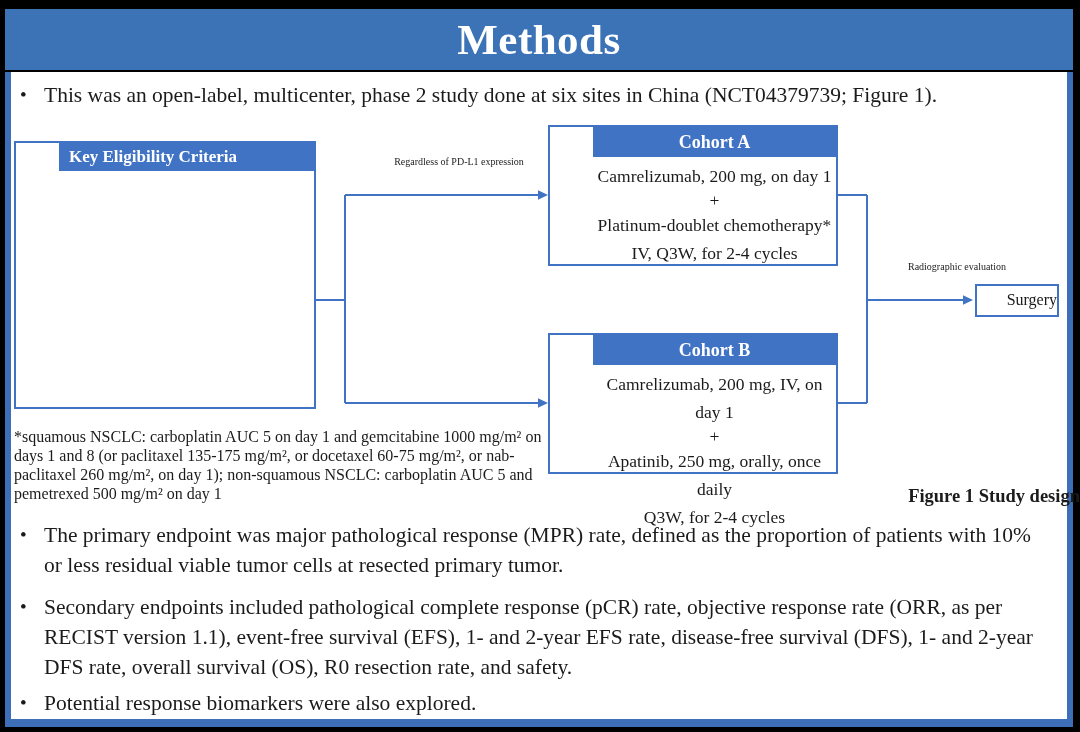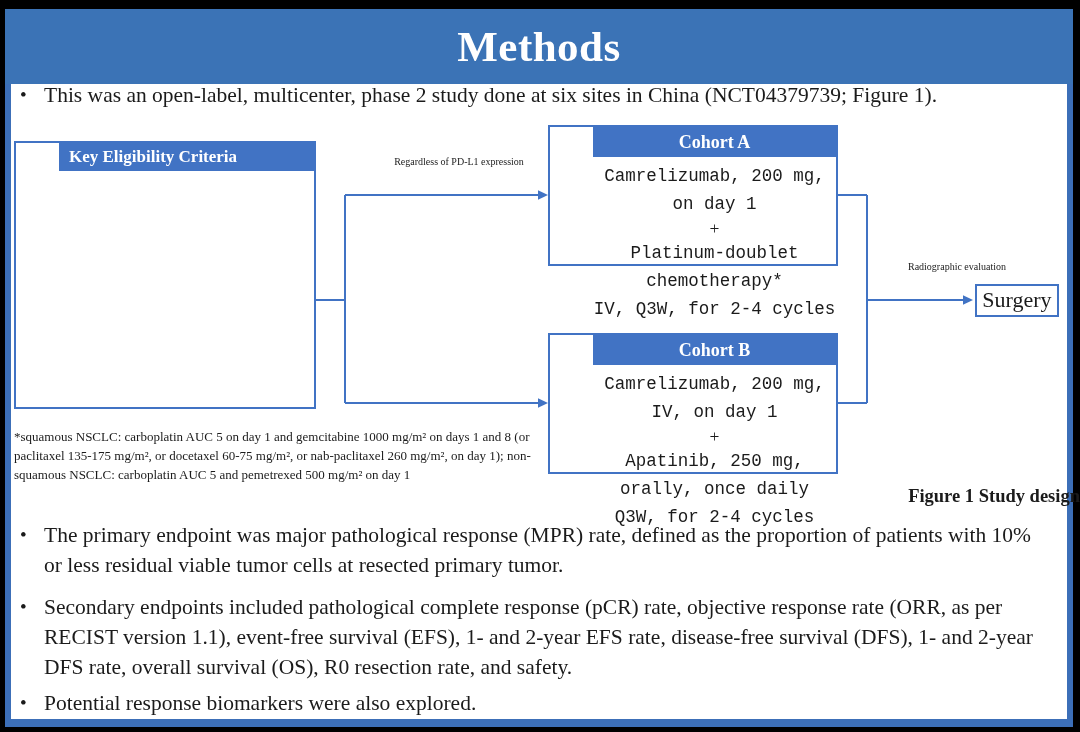--- a/index.html
+++ b/index.html
@@ -1,21 +1,21 @@
 <!DOCTYPE html>
 <html><head>
 <meta charset="utf-8">
 <style>
   html,body{margin:0;padding:0;}
   .slide{
     position:relative; width:1080px; height:732px; background:#000;
     font-family:"Liberation Serif","DejaVu Serif",serif; color:#1b1b1b; overflow:hidden;
   }
   .title-band{
-    position:absolute; left:5px; top:9px; width:1068px; height:75px;
+    position:absolute; left:5px; top:9px; width:1068px; height:61px;
     background:#3b73b6; display:flex; align-items:center; justify-content:center;
   }
   .title-band h1{
     margin:0; color:#fff; font-size:43px; font-weight:bold; letter-spacing:.5px;
   }
   .content-area{
     position:absolute; left:5px; top:72px; width:1068px; height:655px;
     background:#fff; box-sizing:border-box;
     border-left:6px solid #3c6fb8; border-right:6px solid #3c6fb8; border-bottom:8px solid #3c6fb8;
   }
@@ -34,38 +34,38 @@
   }
   .elig{left:14px; top:141px; width:302px; height:268px;}
   .elig .fhead{height:28px; line-height:28px; font-size:17px; padding-left:10px;}
   .elig ul{list-style:none; margin:9px 0 0 0; padding:0 6px 0 10px;}
   .elig li{
     position:relative; padding-left:24px; font-size:17px; line-height:33px;
   }
   .elig li::before{content:"•"; position:absolute; left:2px; font-size:15px;}
   .cohort{left:548px; width:290px; height:141px; text-align:center;}
   .cohort .fhead{height:30px; line-height:30px; font-size:18px;}
-  .cohort .cline{font-size:17.5px; line-height:28px;font-family:Liberation Mono, monospace;}
+  .cohort .cline{font-size:17.5px; line-height:28px;}
   .cohort .plus{font-size:17.5px; line-height:21px;}
   .cohort-a{top:125px;}
   .cohort-b{top:333px;}
   .flabel{
     position:absolute; z-index:2; text-align:center; font-size:10px; line-height:17px; color:#222;
   }
   .label-top{left:373px; top:153px; width:172px;}
   .label-bottom{left:367px; top:344px; width:168px;}
   .label-radio{left:866px; top:258px; width:110px;padding-left:36px;}
   .surgery{
     position:absolute; z-index:2; left:975px; top:284px; width:84px; height:33px;
     background:#fff; border:2px solid #4173c4; box-sizing:border-box;
-    text-align:center; font-size:22px; line-height:28px;
+    text-align:right; font-size:16px; line-height:28px;
   }
   .footnote{
     position:absolute; left:14px; top:427px; width:530px;
-    font-size:13px; line-height:19px; z-index:2;
+    font-size:16px; line-height:19px; z-index:2;
   }
   .caption{
     position:absolute; left:0; top:486px; width:1080px; text-align:right;
     font-weight:bold; font-size:18.5px; z-index:2;
   }
   .b1{top:80px;}
   .b2{top:520px;}
   .b3{top:592px;}
   .b4{top:688px;}
 </style>

